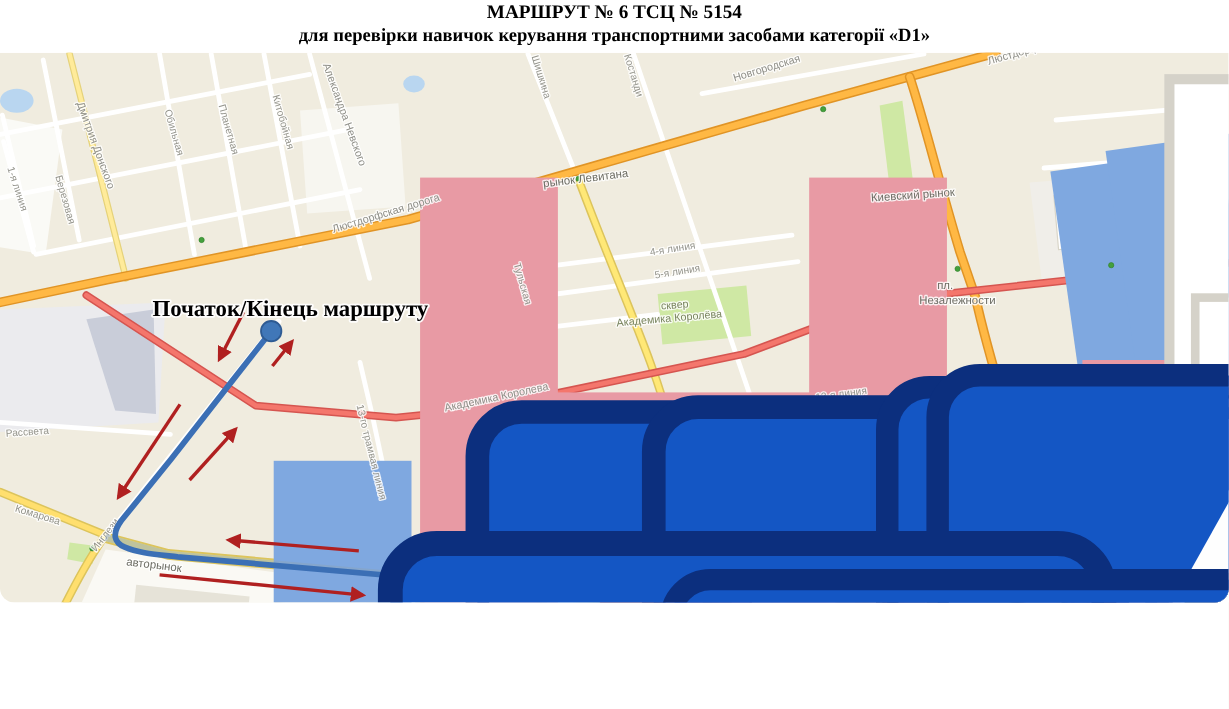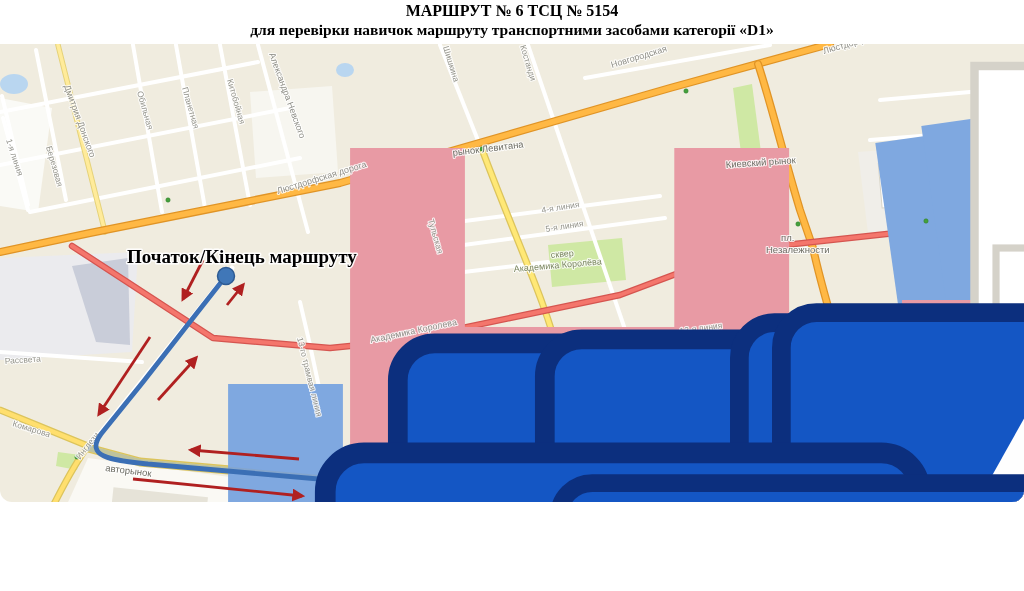--- a/index.html
+++ b/index.html
@@ -18,21 +18,21 @@
   .pk{font-size:9px;fill:#79855f;}
   .start-lbl{font-family:"Liberation Serif", serif;font-size:19px;font-weight:bold;fill:#000;
              stroke:rgba(255,255,255,.9);stroke-width:3px;}
 </style>
 </head>
 <body>
 
 <div class="stage">
   <div class="titlebar">
     <div class="t1">МАРШРУТ № 6 ТСЦ № 5154</div>
-    <div class="t2">для перевірки навичок маршруту транспортними засобами категорії «D1»</div>
+    <div class="t2">для перевірки навичок керування транспортними засобами категорії «D1»</div>
   </div>
 
   <svg width="1024" height="591" viewBox="0 0 1024 591">
     <defs>
       <clipPath id="mapclip">
           <rect x="0" y="44" width="1024" height="547"></rect>
         </clipPath>
       <marker id="ah" viewBox="0 0 10 10" refX="7.5" refY="5" markerWidth="4.6" markerHeight="4.6" orient="auto">
         <path d="M0,0 L10,5 L0,10 Z" fill="#b02020"></path>
       </marker>

